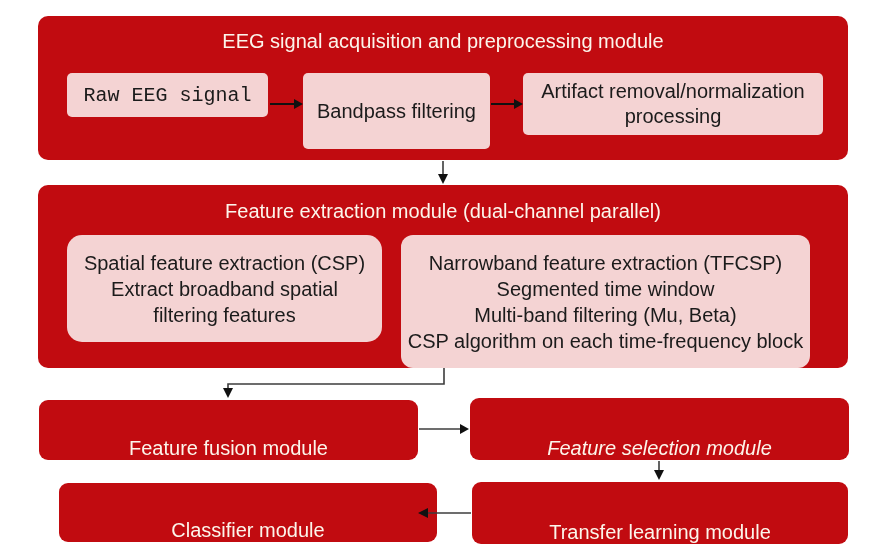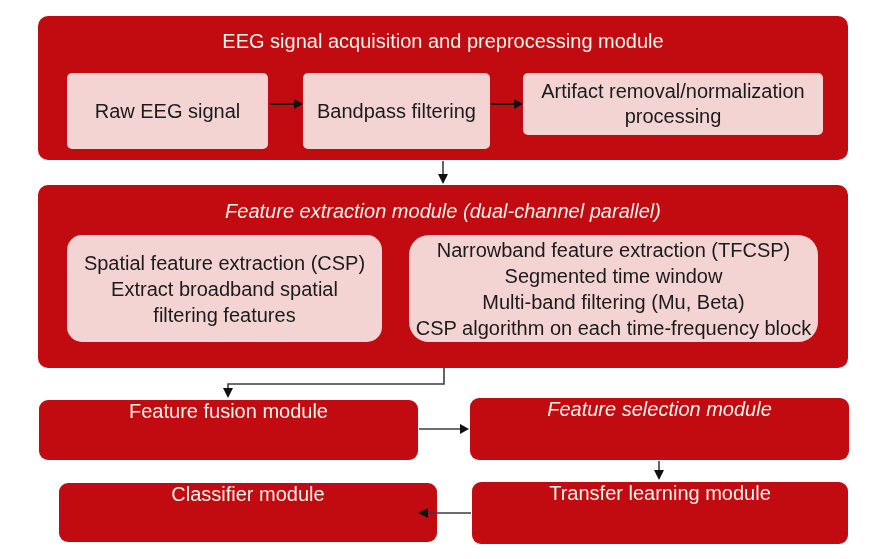--- a/index.html
+++ b/index.html
@@ -40,58 +40,58 @@
     padding: 0 6px;
     box-sizing: border-box;
   }
   .subbox .line { white-space: nowrap; line-height: 26px; }
   .modbox {
     position: absolute;
     background: #c10b10;
     border-radius: 9px;
     color: #fcf5eb;
     display: flex;
-    align-items: flex-start;
+    align-items: flex-end;
     justify-content: center;
     text-align: center;
     font-size: 20px;
   }
   svg.connectors {
     position: absolute;
     left: 0; top: 0;
     width: 886px; height: 559px;
     pointer-events: none;
   }
 </style>
 </head>
 <body>
 
 <div class="canvas">
 
   <div class="module" style="left:38px; top:16px; width:810px; height:144px;">
     <div class="module-title" style="top:13px;">EEG signal acquisition and preprocessing module</div>
-    <div class="subbox" style="left:29px; top:57px; width:201px; height:76px;">
+    <div class="subbox" style="left:29px; top:57px; width:201px; height:44px;font-family:Liberation Mono, monospace;">
       <span>Raw EEG signal</span>
     </div>
     <div class="subbox" style="left:265px; top:57px; width:187px; height:76px;">
       <span>Bandpass filtering</span>
     </div>
     <div class="subbox" style="left:485px; top:57px; width:300px; height:62px;">
       <span>Artifact removal/normalization processing</span>
     </div>
   </div>
 
   <div class="module" style="left:38px; top:185px; width:810px; height:183px;">
-    <div class="module-title" style="top:14px;font-style:italic;">Feature extraction module (dual-channel parallel)</div>
+    <div class="module-title" style="top:14px;">Feature extraction module (dual-channel parallel)</div>
     <div class="subbox" style="left:29px; top:50px; width:315px; height:107px; border-radius:15px;">
       <div class="line">Spatial feature extraction (CSP)</div>
       <div class="line">Extract broadband spatial</div>
       <div class="line">filtering features</div>
     </div>
-    <div class="subbox" style="left:371px; top:50px; width:409px; height:107px; border-radius:20px;">
+    <div class="subbox" style="left:363px; top:50px; width:409px; height:133px; border-radius:12px;">
       <div class="line">Narrowband feature extraction (TFCSP)</div>
       <div class="line">Segmented time window</div>
       <div class="line">Multi-band filtering (Mu, Beta)</div>
       <div class="line">CSP algorithm on each time-frequency block</div>
     </div>
   </div>
 
   <div class="modbox" style="left:39px; top:400px; width:379px; height:60px;">
     <span>Feature fusion module</span>
   </div>

